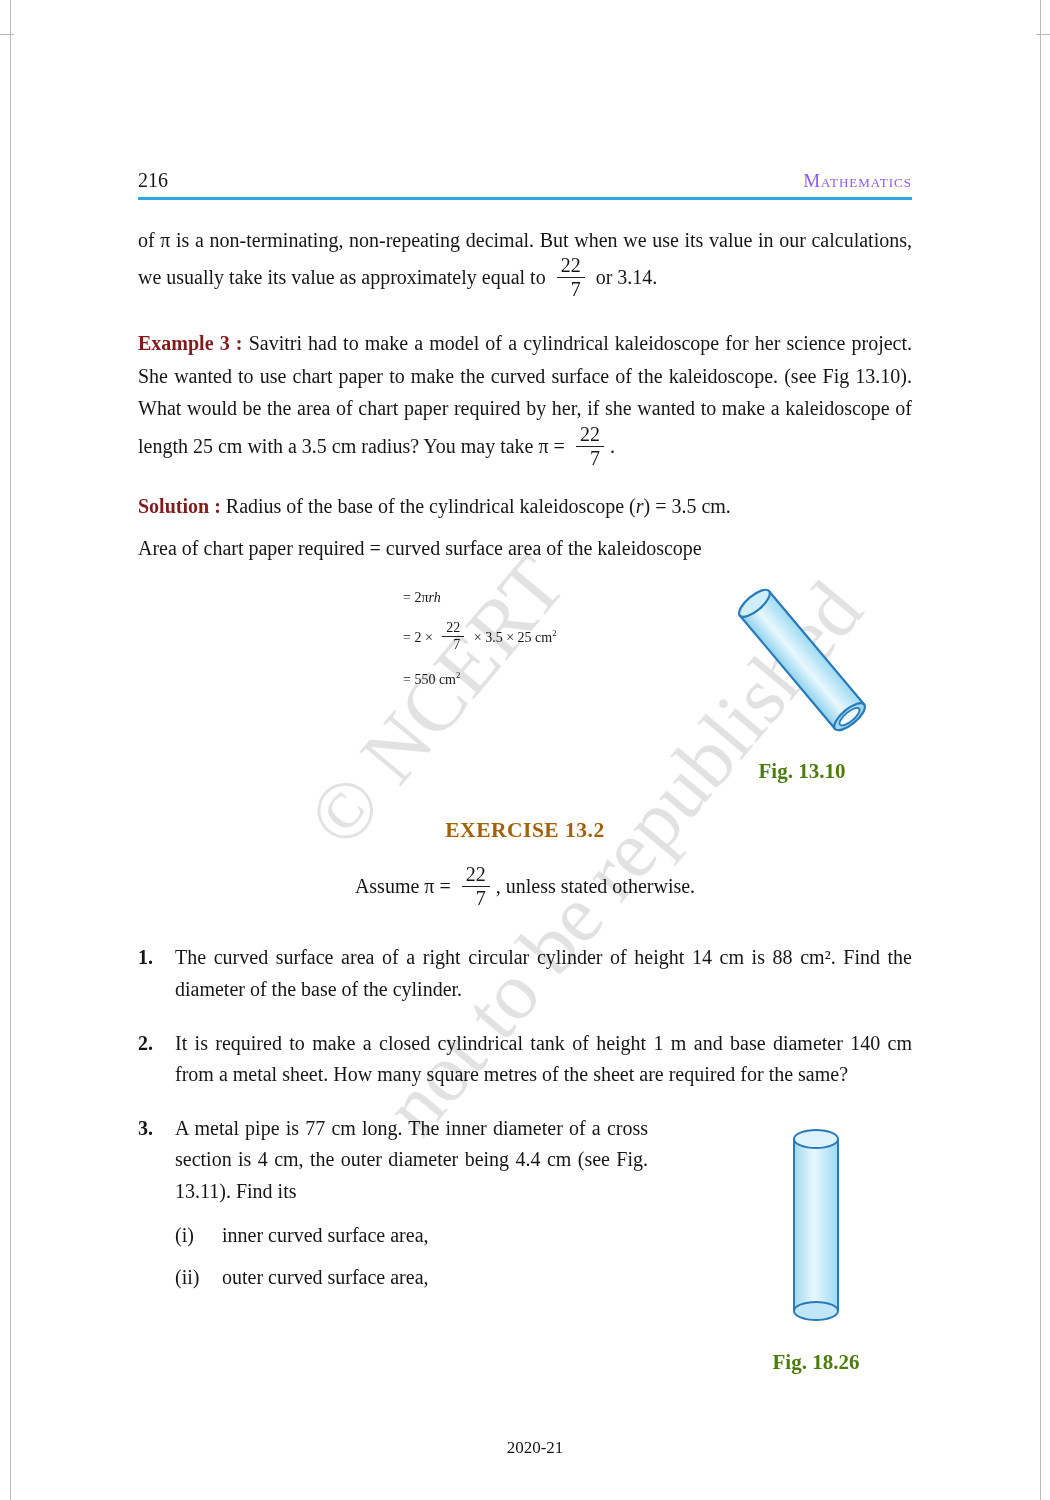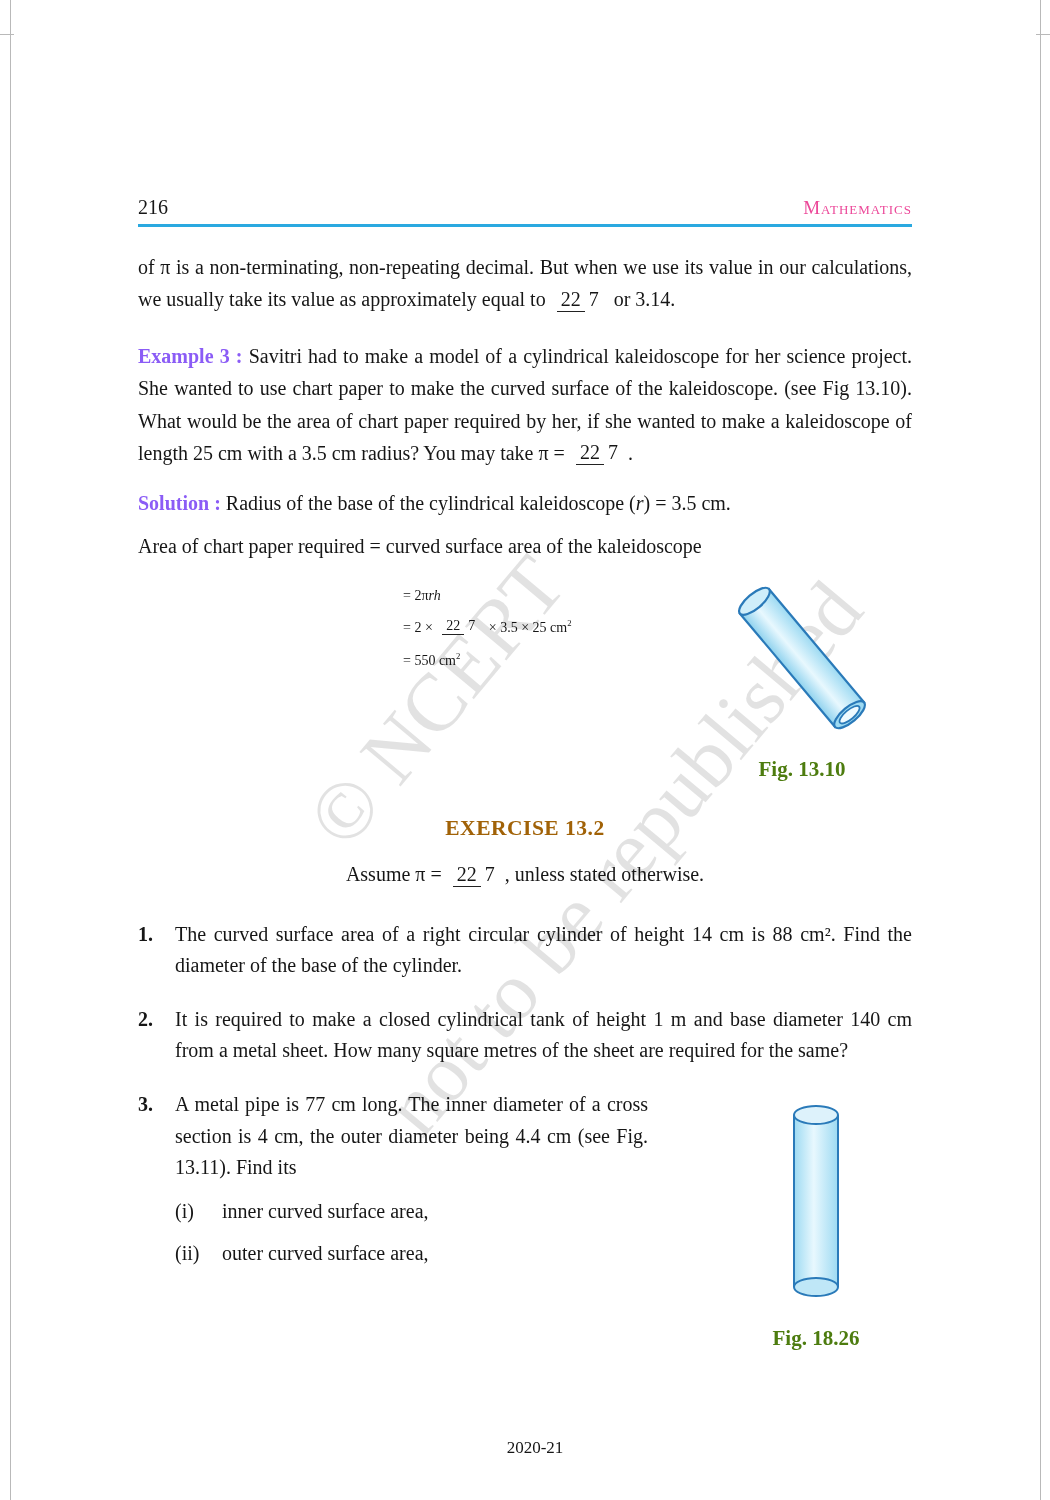--- a/index.html
+++ b/index.html
@@ -17,33 +17,33 @@
   .hmark.tl { left:0; } .hmark.tr { right:0; }
 
   
   .watermark {
     position:absolute; left:60px; top:400px; width:940px; height:760px;
     display:flex; flex-direction:column; align-items:center; justify-content:center;
     gap:150px; transform:rotate(-50deg); pointer-events:none; z-index:0;
     color:rgba(60,60,60,0.15); font-size:82px; white-space:nowrap;
   }
 
-  .content { position:absolute; left:138px; top:196px; width:774px; z-index:1; }
+  .content { position:absolute; left:138px; top:169px; width:774px; z-index:1; }
 
   
   .pagehead { display:flex; justify-content:space-between; align-items:baseline; }
   .pagenum { font-size:20px; }
-  .runhead { font-variant:small-caps; letter-spacing:1px; color:#ec4899; font-size:19px; }
+  .runhead { font-variant:small-caps; letter-spacing:1px; color:#8b5cf6; font-size:19px; }
   .headrule { height:3px; background:#2aa9e0; margin-top:5px; }
 
   p.body { text-align:justify; line-height:1.62; margin-top:24px;font-family:Liberation Serif, serif; }
-  .accent { color:#8b5cf6; font-weight:bold; }
-
-  
-  .frac { display:inline-flex; text-align:right;
+  .accent { color:#7f1d1d; font-weight:bold; }
+
+  
+  .frac { display:inline-flex; flex-direction:column; text-align:right;
           vertical-align:middle; line-height:1.15; margin:0 6px; position:relative; top:-2px; }
   .frac .fnum { border-bottom:1.5px solid #222; padding:0 4px; }
   .frac .fden { padding:0 4px; }
   i { font-style:italic; }
   sup { font-size:0.62em; vertical-align:super; line-height:0; }
 
   .sol-line { line-height:1.62; margin-top:10px; }
   .sol-indent { margin-left:99px; }
 
   .mathfig-row { display:flex; justify-content:space-between; align-items:flex-start; margin-top:10px; }

